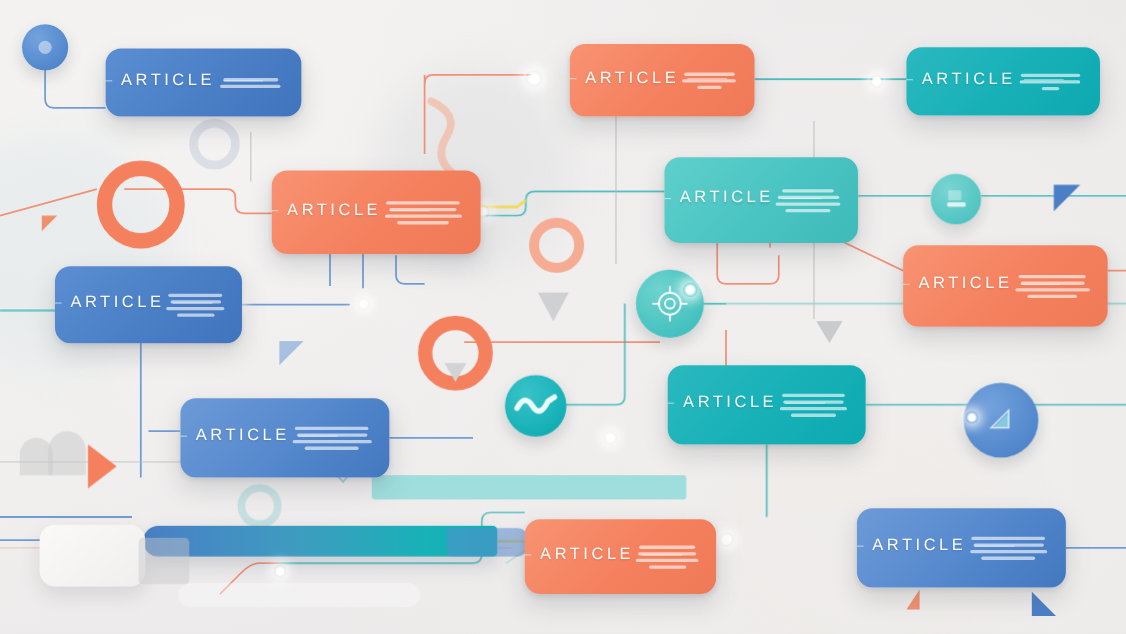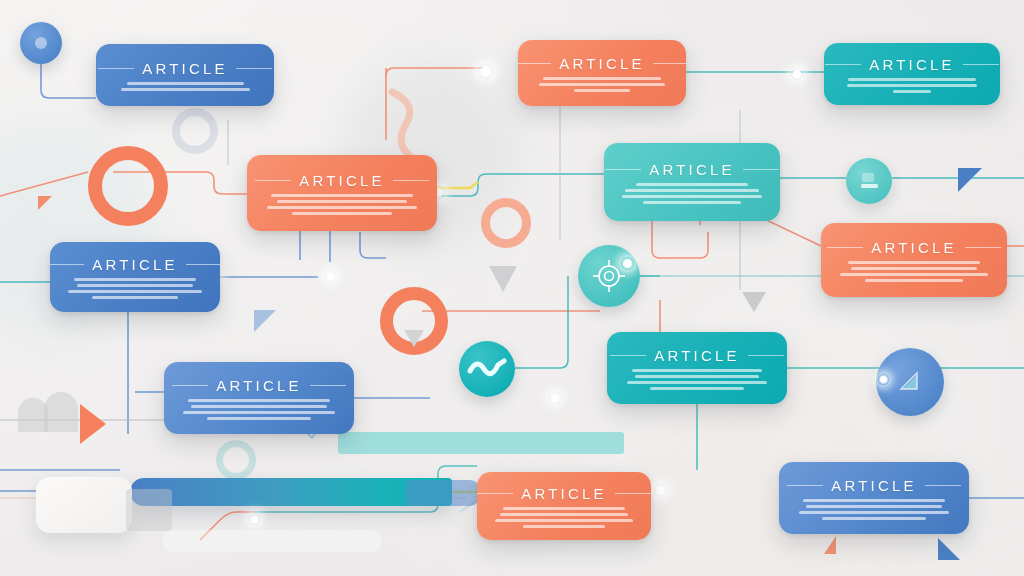--- a/index.html
+++ b/index.html
@@ -26,21 +26,21 @@
     position:absolute;border-radius:50%;
     background:radial-gradient(circle,#ffffff 0%,#ffffff 38%,rgba(255,255,255,.15) 70%,rgba(255,255,255,0) 100%);
     box-shadow:0 0 10px 4px rgba(255,255,255,.85);
   }
 
   
   .card{
     position:absolute;border-radius:14px;
     box-shadow:0 10px 22px rgba(90,95,105,.22), 0 2px 5px rgba(90,95,105,.14);
     color:#fff;overflow:hidden;
-    display:flex;flex-direction:column;align-items:center;justify-content:center;
+    display:flex;flex-direction:row;align-items:center;justify-content:center;
     padding:10px 14px;box-sizing:border-box;
   }
   .card .title{
     font-size:15px;letter-spacing:3.2px;font-weight:400;
     color:rgba(255,255,255,.97);
     text-shadow:0 1px 2px rgba(0,0,0,.12);
     margin-bottom:5px;position:relative;white-space:nowrap;
   }
   .card .title::before,.card .title::after{
     content:"";position:absolute;top:52%;width:36px;height:1px;

